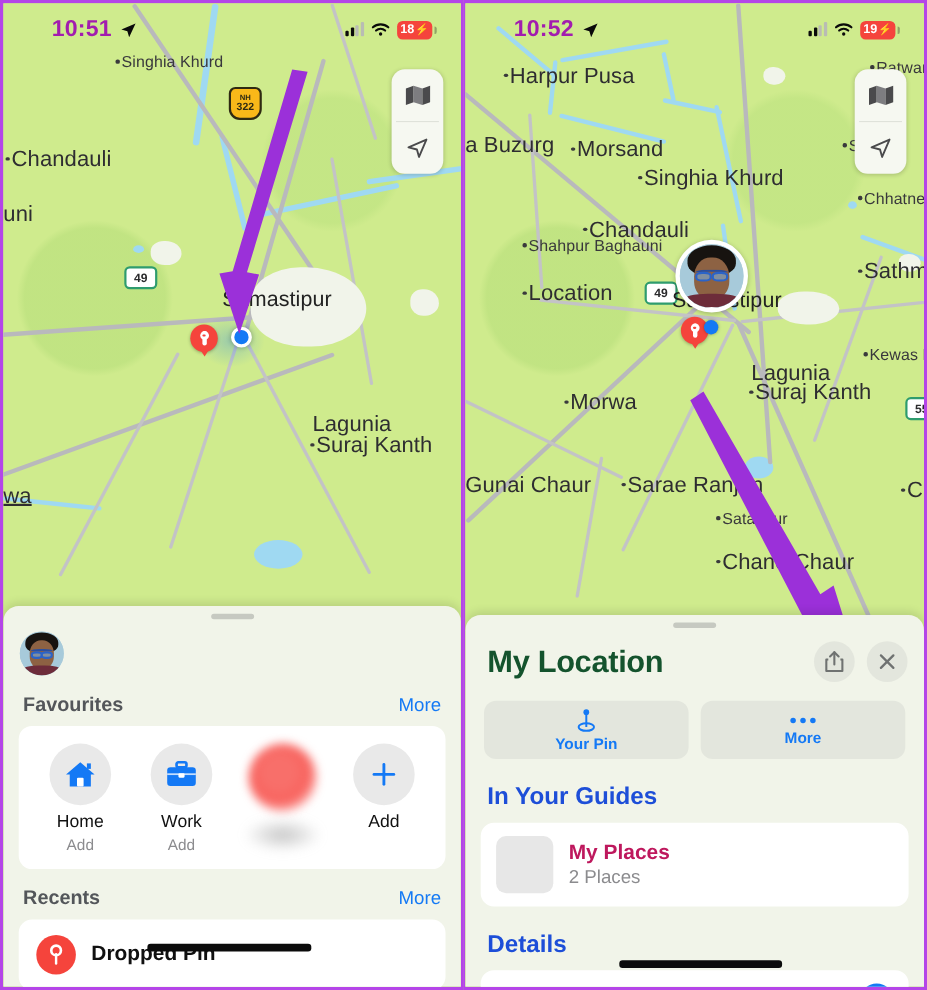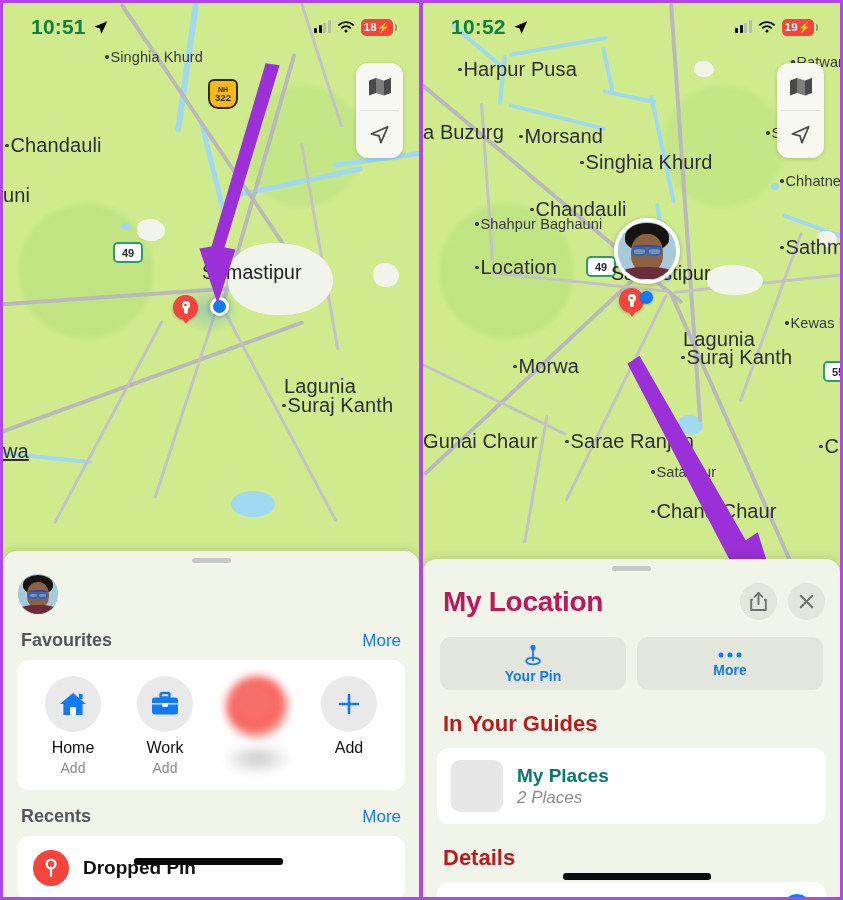--- a/index.html
+++ b/index.html
@@ -89,21 +89,21 @@
   .shield-nh span:last-child { font-size: 9.5px; }
 
   
   .statusbar {
     position: absolute; top: 0; left: 0; right: 0; height: 48px;
     display: flex; align-items: center; justify-content: space-between;
     padding: 0 26px 0 28px;
     z-index: 30;
   }
   .sb-left { display: flex; align-items: center; gap: 6px; }
-  .sb-time { font-size: 21px; font-weight: 600; color: #15803d; letter-spacing: .2px; }
+  .sb-time { font-size: 21px; font-weight: 600; color: #a21caf; letter-spacing: .2px; margin-left: 16px; }
   .sb-right { display: flex; align-items: center; gap: 6px; }
   .bars { display: flex; align-items: flex-end; gap: 1.5px; height: 12px; }
   .bars i { display: block; width: 3px; background: #0a0a0a; border-radius: 1px; }
   .bars i:nth-child(1) { height: 5px; }
   .bars i:nth-child(2) { height: 8px; }
   .bars i:nth-child(3) { height: 10px; background: #b9bcb4; }
   .bars i:nth-child(4) { height: 13px; background: #b9bcb4; }
   .battery {
     position: relative;
     min-width: 32px; height: 17px;
@@ -313,46 +313,46 @@
 
   .redaction {
     position: absolute; background: #0b0b0b; border-radius: 3px; z-index: 29;
   }
 
   
   .loc-head {
     display: flex; align-items: center; justify-content: space-between;
     padding: 12px 15px 0 20px;
   }
-  .loc-title { font-size: 28px; font-weight: 700; color: #be185d; letter-spacing: -.3px; }
+  .loc-title { font-size: 28px; font-weight: 700; color: #14532d; letter-spacing: -.3px; }
   .head-btns { display: flex; gap: 11px; }
   .round-btn {
     width: 37px; height: 37px; border-radius: 50%;
     background: #e3e6dd;
     display: flex; align-items: center; justify-content: center;
   }
   .action-row { display: flex; gap: 11px; padding: 17px 17px 0; }
   .action-btn {
     flex: 1; height: 53px; border-radius: 11px;
     background: #e3e6dd;
     display: flex; flex-direction: column; align-items: center; justify-content: center;
     gap: 2px;
   }
   .action-btn .lbl { font-size: 14px; color: #1479f5; font-weight: 600; }
   .guides-title, .details-title {
-    font-size: 22px; font-weight: 700; color: #b91c1c;
+    font-size: 22px; font-weight: 700; color: #1d4ed8;
     padding: 21px 20px 11px;
   }
   .guide-card {
     background: #fff; border-radius: 12px; margin: 0 14px;
     padding: 12px 14px; display: flex; align-items: center; gap: 14px;
   }
   .guide-thumb { width: 52px; height: 52px; border-radius: 9px; background: #e7e7e7; flex: 0 0 auto; }
-  .guide-name { font-size: 19px; font-weight: 700; color: #0f766e; }
-  .guide-sub { font-size: 17px; color: #8b8b8e; margin-top: 1px; font-style: italic; }
+  .guide-name { font-size: 19px; font-weight: 700; color: #be185d; }
+  .guide-sub { font-size: 17px; color: #8b8b8e; margin-top: 1px; }
   .details-card {
     background: #fff; border-radius: 12px; margin: 0 14px;
     padding: 14px 14px; display: flex; align-items: center; justify-content: space-between;
     height: 54px; overflow: hidden;
   }
   .details-label { font-size: 18px; color: #8b8b8e; }
   .details-icon { width: 30px; height: 30px; border-radius: 50%; background: #1479f5; flex: 0 0 auto; }
 </style>
 </head>
 <body>

